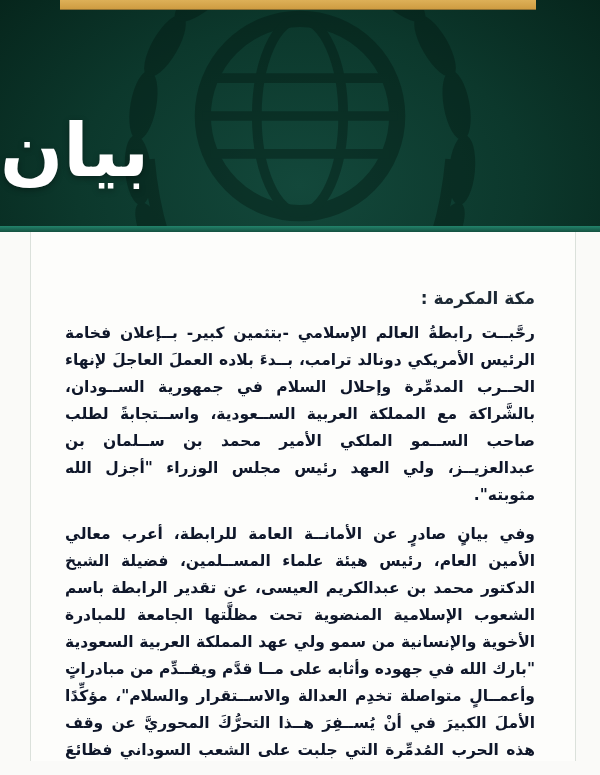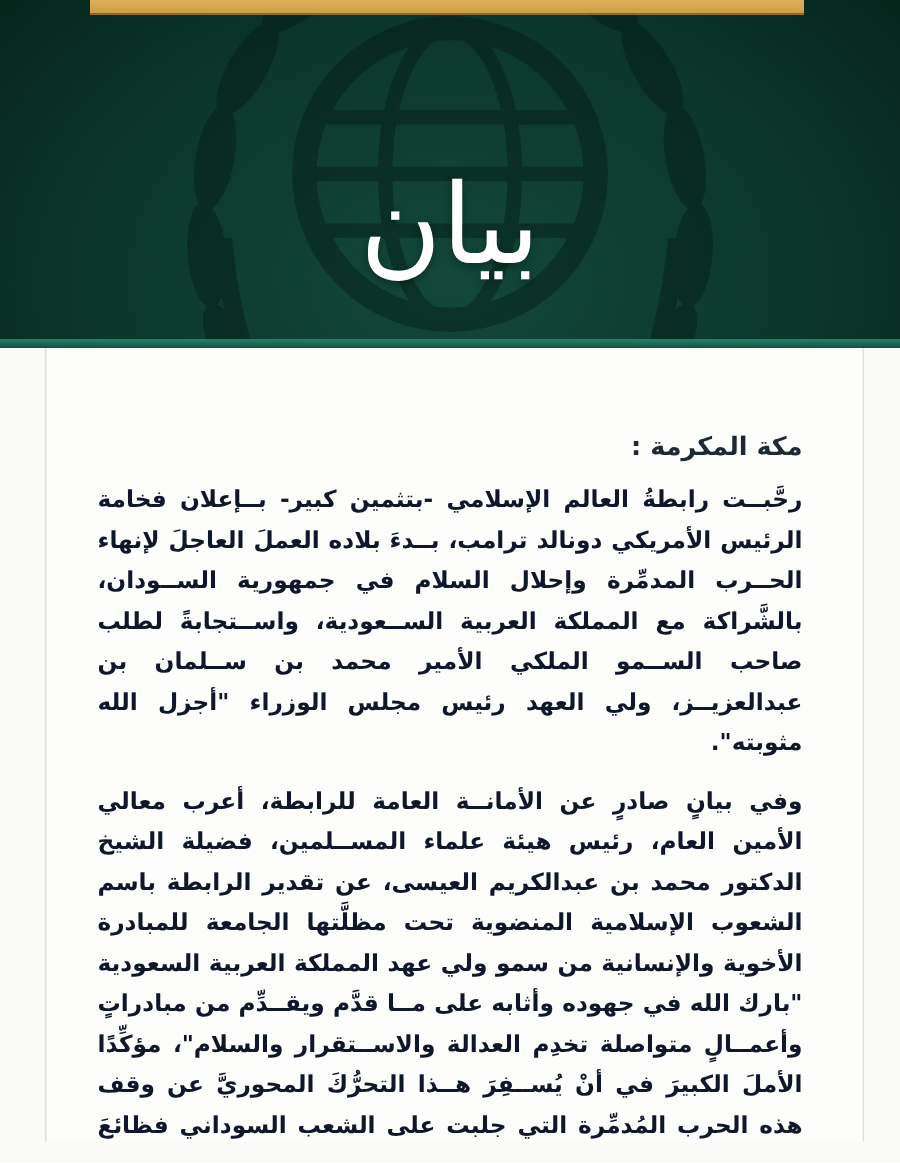--- a/index.html
+++ b/index.html
@@ -15,22 +15,22 @@
   .gold-bar{
     position:absolute;top:0;left:60px;width:476px;height:9px;
     background:linear-gradient(#ddb058,#cf9c41);
     border-bottom:1.5px solid #8a6f33;
   }
   .watermark{
     position:absolute;left:50%;top:-100px;transform:translateX(-50%);
     width:540px;height:594px;color:#02150f;opacity:.38;
   }
   .banner-title{
-    position:absolute;left:0;right:0;top:104px;text-align:center;
-    color:#ffffff;font-size:74px;font-weight:normal;line-height:1.25;
+    position:absolute;left:0;right:0;top:104px;
+    color:#ffffff;font-size:74px;font-weight:bold;line-height:1.25;
     text-shadow:0 2px 6px rgba(0,0,0,.35);
   }
   .header-strip{
     position:absolute;bottom:0;left:0;width:100%;height:6px;
     background:linear-gradient(#23836b,#14503f);
   }
   
   .card{
     position:absolute;top:232px;left:30px;width:546px;height:529px;
     box-sizing:border-box;background:#fdfdfb;

